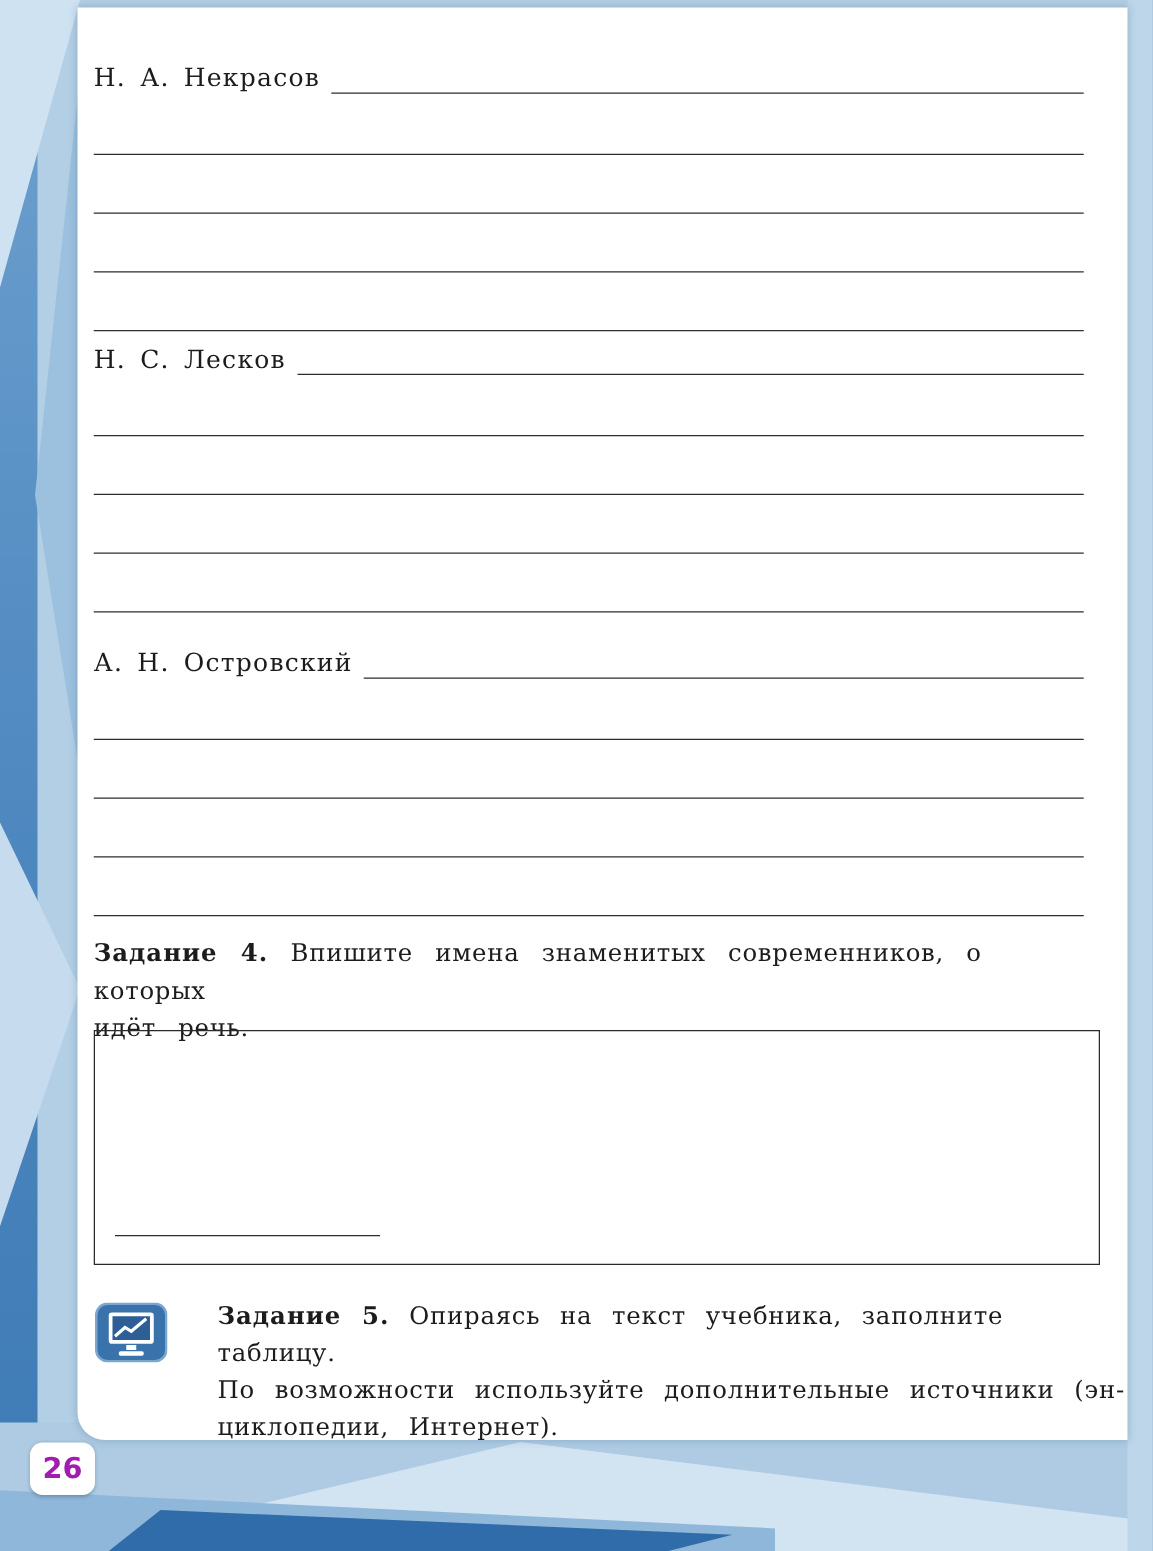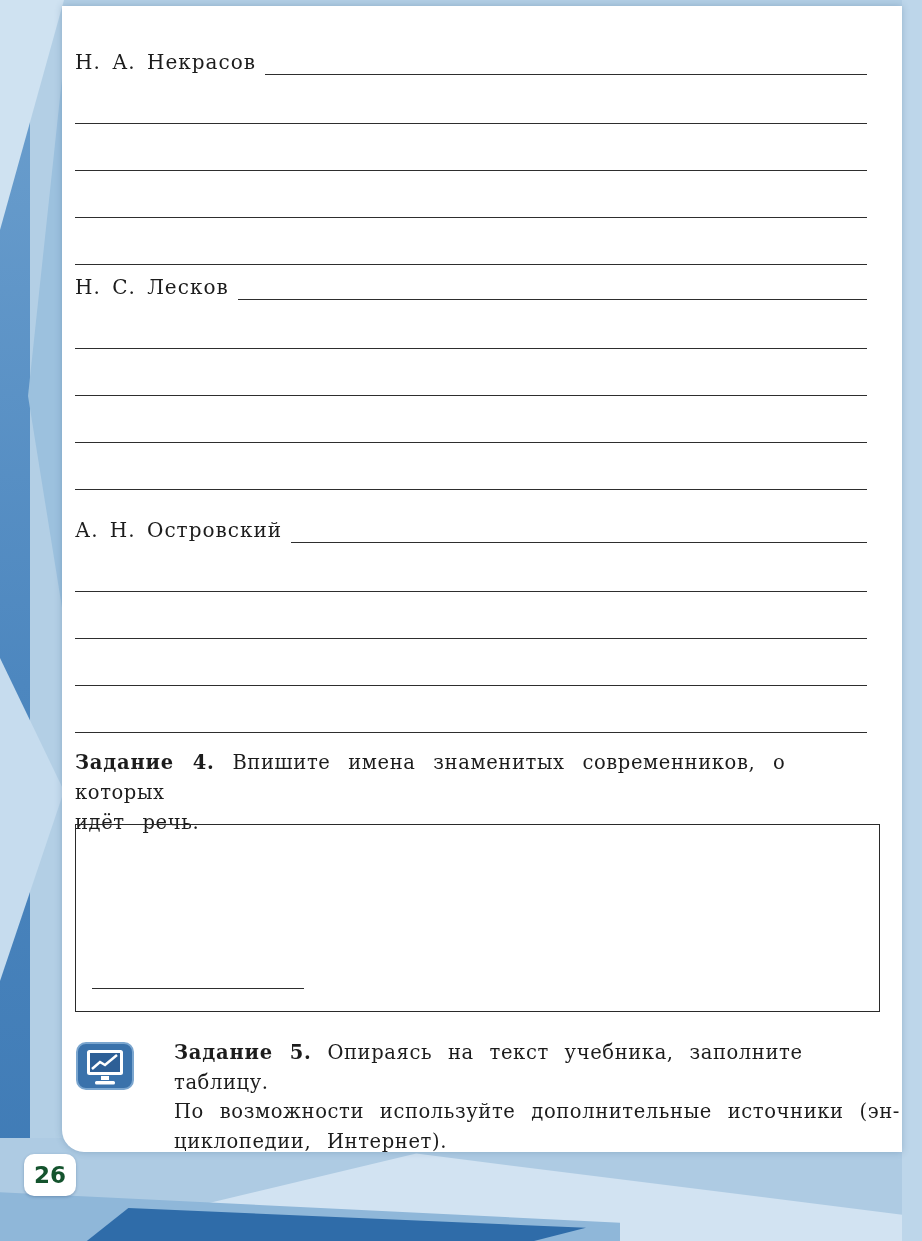--- a/index.html
+++ b/index.html
@@ -58,21 +58,21 @@
     margin-top:auto; margin-bottom:10px; margin-left:2px; }
   .cell.right .answer-line { margin-bottom:26px; }
 
   #task5-icon { position:absolute; left:76px; top:1042px; width:58px; height:48px; }
 
   #page-number-badge {
     position:absolute; left:24px; top:1154px; width:52px; height:42px;
     background:#ffffff; border-radius:10px; z-index:6;
     display:flex; align-items:center; justify-content:center;
     font-family:"DejaVu Sans","Liberation Sans",sans-serif;
-    font-weight:bold; font-size:23px; color:#14532d;
+    font-weight:bold; font-size:23px; color:#a21caf;
     box-shadow:0 1px 3px rgba(40,70,110,0.35);
   }
 </style>
 </head>
 <body>
 
 <div id="canvas">
 
   <div class="shape sh-left-strip"></div>
   <div class="shape sh-facet-a"></div>

